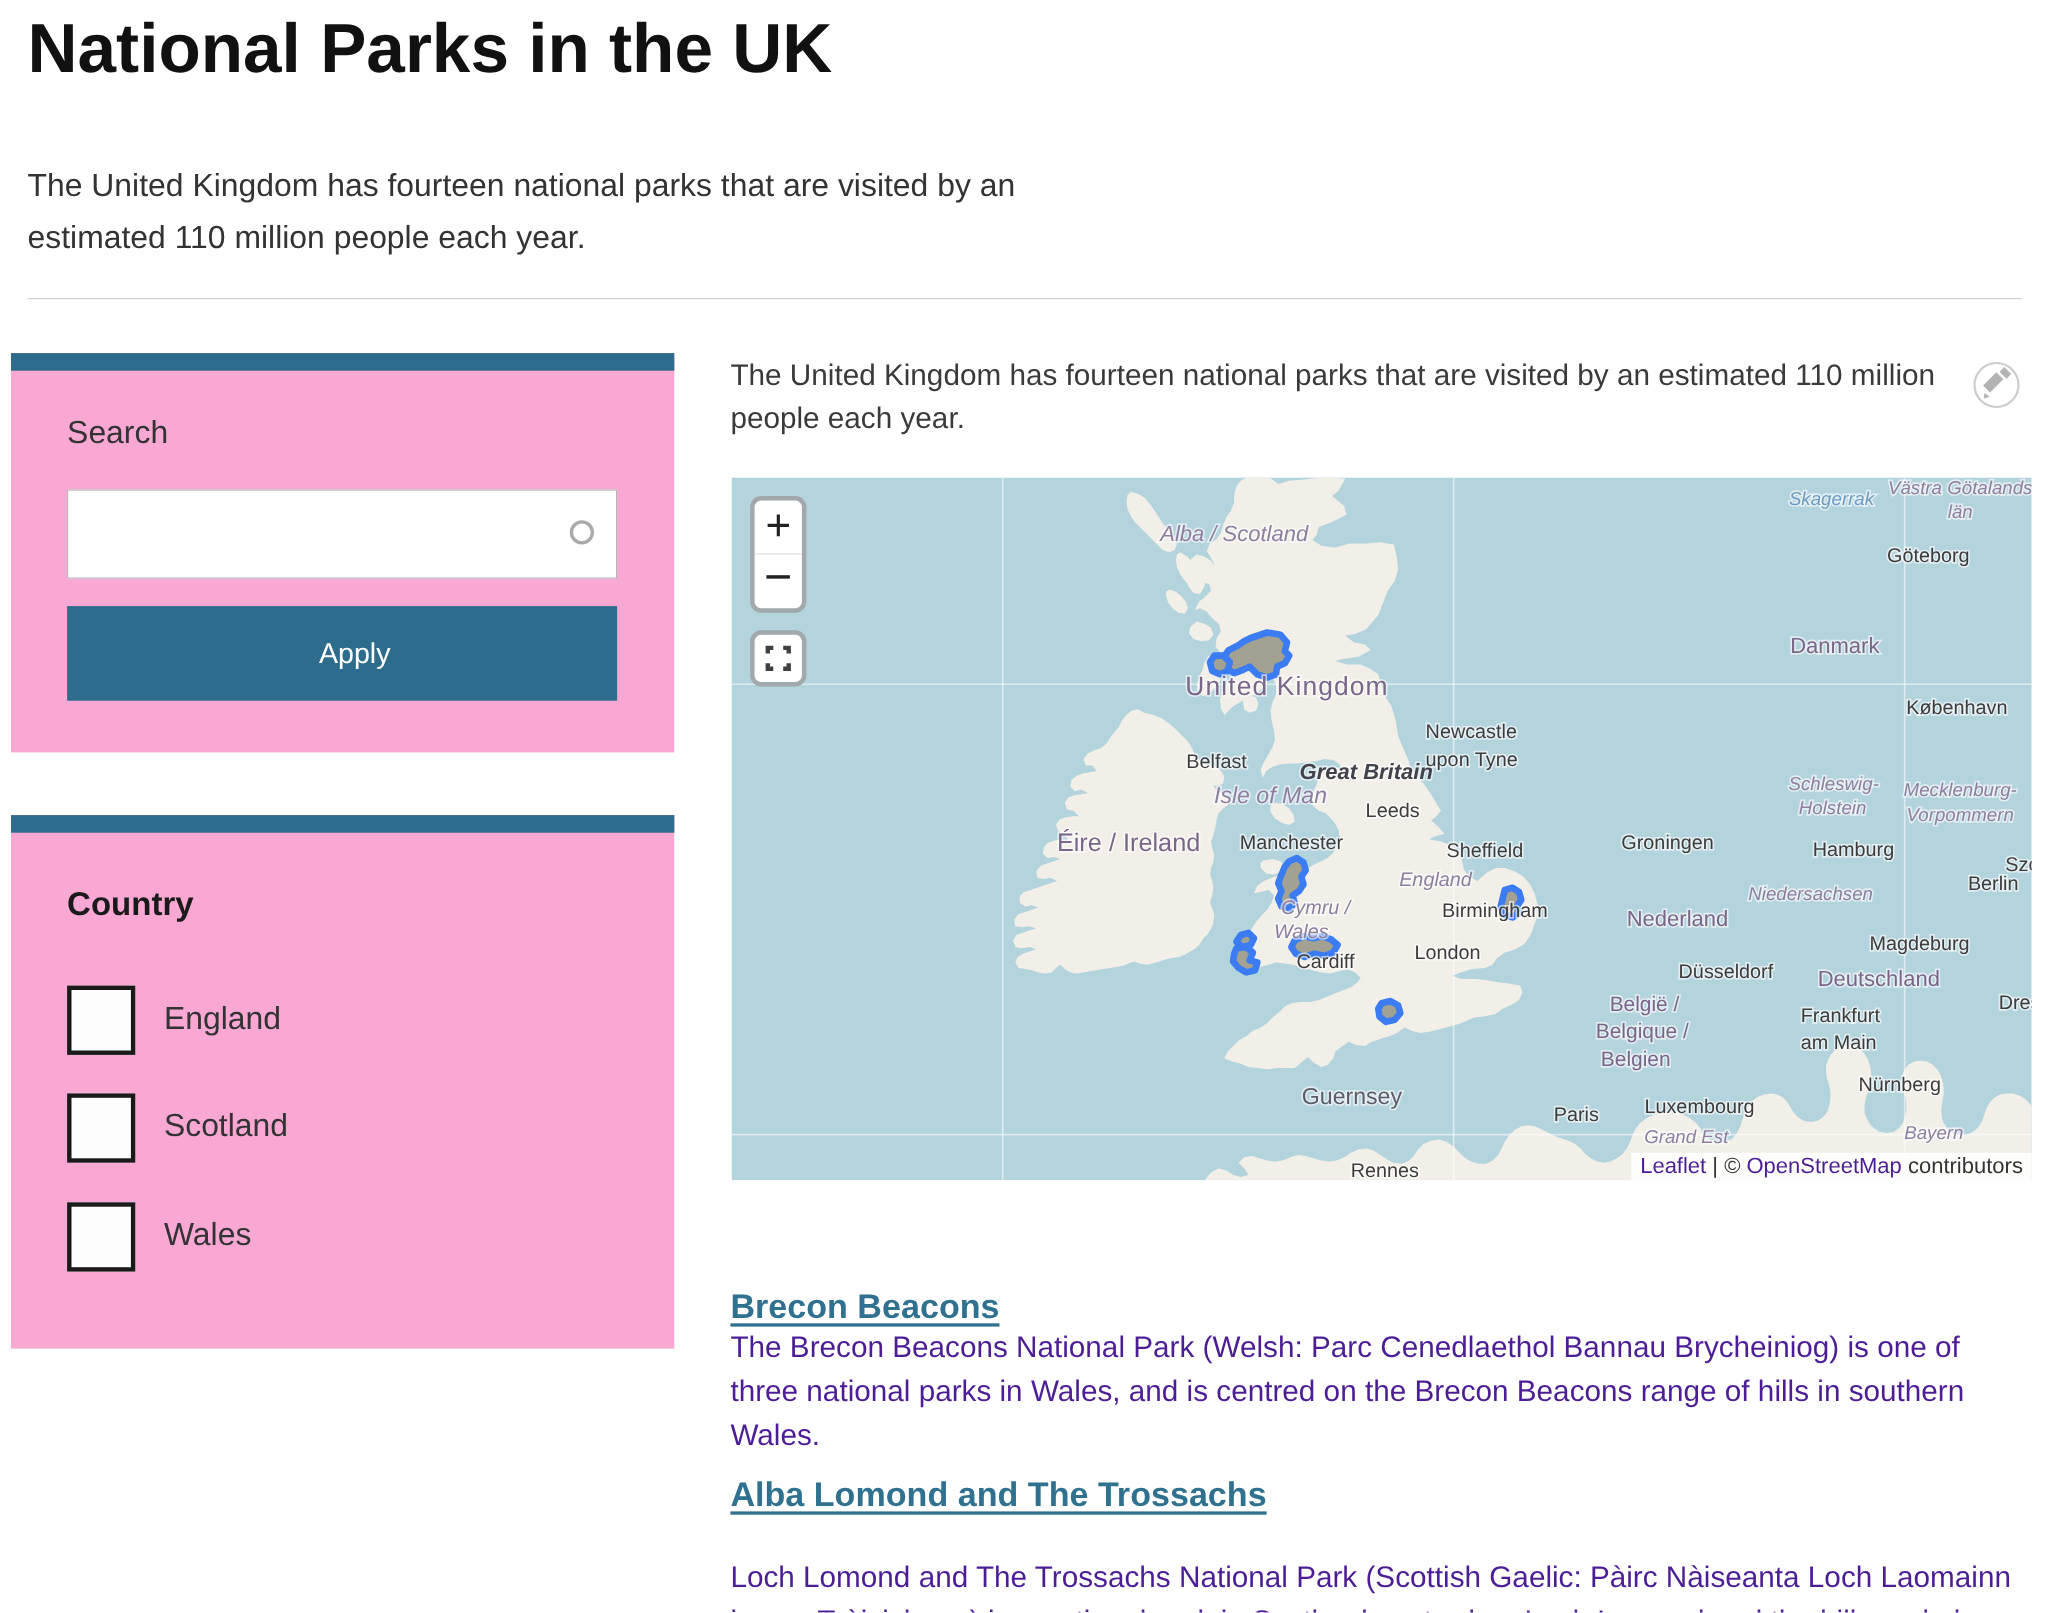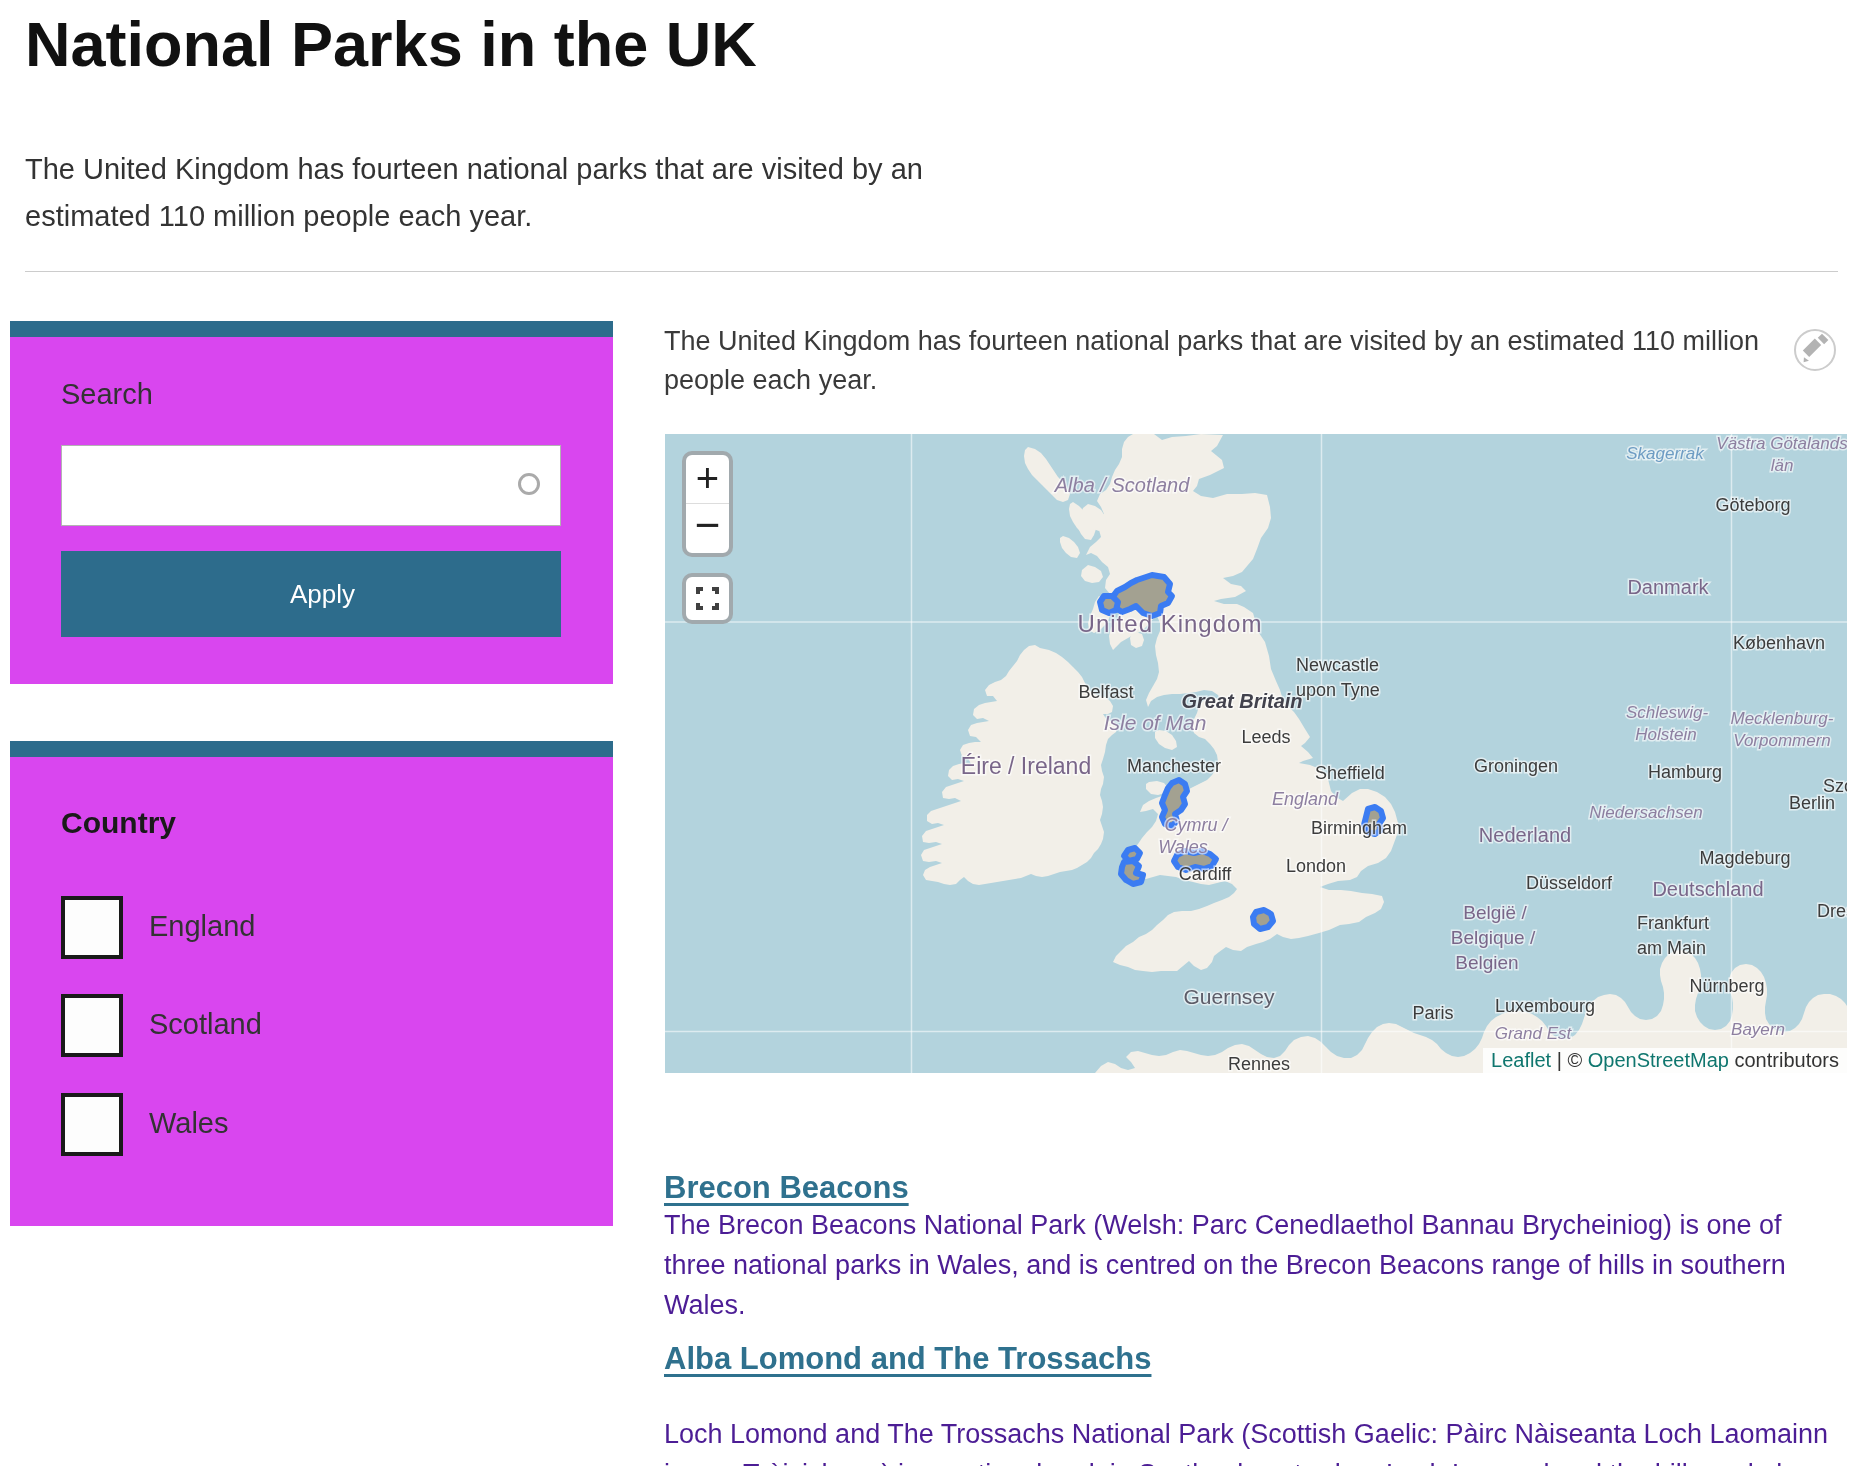--- a/index.html
+++ b/index.html
@@ -3,21 +3,21 @@
 <meta charset="utf-8">
 <style>
 * { margin:0; padding:0; box-sizing:border-box; }
 html,body { width:1862px; height:1466px; background:#fff; font-family:"Liberation Sans", sans-serif; overflow:hidden; }
 #page { position:relative; width:1862px; height:1466px; }
 h1.title { position:absolute; left:25px; top:8px; font-size:63px; font-weight:700; color:#111; letter-spacing:0px; }
 p.intro { position:absolute; left:25px; top:146px; width:1200px; font-size:29px; line-height:47px; color:#333; }
 .hr { position:absolute; left:25px; top:271px; width:1813px; height:1px; background:#ccc; }
 
 
-.widget { position:absolute; left:10px; background:#d946ef; border-top:16px solid #2d6c8c; }
+.widget { position:absolute; left:10px; background:#f9a8d4; border-top:16px solid #2d6c8c; }
 #w1 { top:321px; width:603px; height:363px; }
 #w2 { top:709px; width:603px; height:485px;margin-top:32px; }
 .wlabel { position:absolute; left:51px; top:41px; font-size:29px; color:#333; }
 .sinput { position:absolute; left:51px; top:108px; width:500px; height:81px; background:#fff; border:1px solid #b3b3b3; }
 .sring { position:absolute; right:20px; top:27px; width:22px; height:22px; border:3px solid #aaa; border-radius:50%; }
 .applybtn { position:absolute; left:51px; top:214px; width:500px; height:86px; background:#2d6c8c; color:#fff; font-size:26px; text-align:center; line-height:86px;padding-left:23px; }
 .clabel { position:absolute; left:51px; top:49px; font-size:30px; font-weight:700; color:#1a1a1a; }
 .cbrow { position:absolute; left:51px; }
 .cbox { position:absolute; left:0; top:0; width:62px; height:63px; background:#fdfdfd; border:4px solid #1a1a1a; }
 .cbtext { position:absolute; left:88px; top:14px; font-size:29px; color:#333; }
@@ -35,21 +35,21 @@
 #pp1 { top:1205px; }
 #pp2 { top:1414px; }
 
 
 .lctl { position:absolute; background:#fff; border:4px solid rgba(130,140,145,0.75); border-radius:10px; }
 #zoomctl { left:17px; top:17px; width:51px; height:106px; }
 #zoomctl .plus { position:absolute; left:0; top:0; width:100%; height:49px; text-align:center; font-size:40px; line-height:46px; color:#222; font-weight:400; border-bottom:1px solid #ddd; }
 #zoomctl .minus { position:absolute; left:0; top:49px; width:100%; height:49px; text-align:center; font-size:44px; line-height:42px; color:#222; }
 #fsctl { left:17px; top:139px; width:51px; height:51px; }
 .attrib { position:absolute; right:0px; bottom:0px; height:25px; background:rgba(255,255,255,0.85); font-size:20px; line-height:25px; color:#333; padding:0 8px 0 8px; }
-.attrib .lk { color:#0f766e; }
+.attrib .lk { color:#4c1d95; }
 </style>
 </head>
 <body>
 <div id="page">
   <h1 class="title">National Parks in the UK</h1>
   <p class="intro">The United Kingdom has fourteen national parks that are visited by an<br>estimated 110 million people each year.</p>
   <div class="hr"></div>
 
   <div class="widget" id="w1">
     <div class="wlabel">Search</div>

